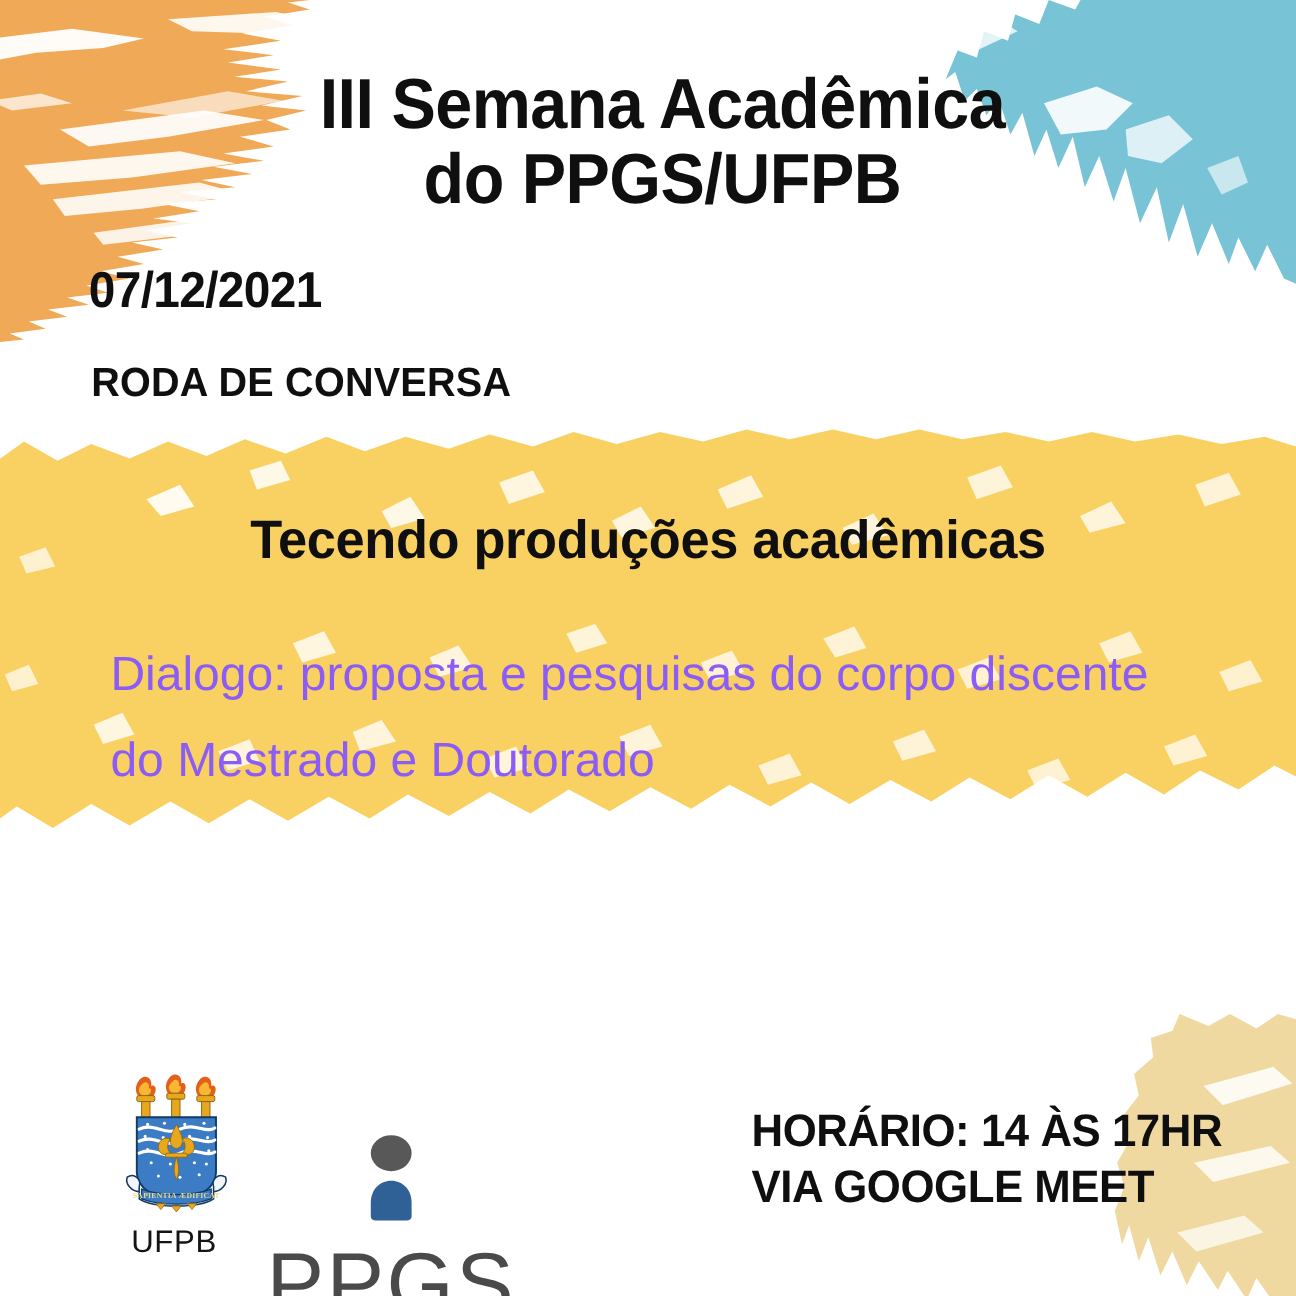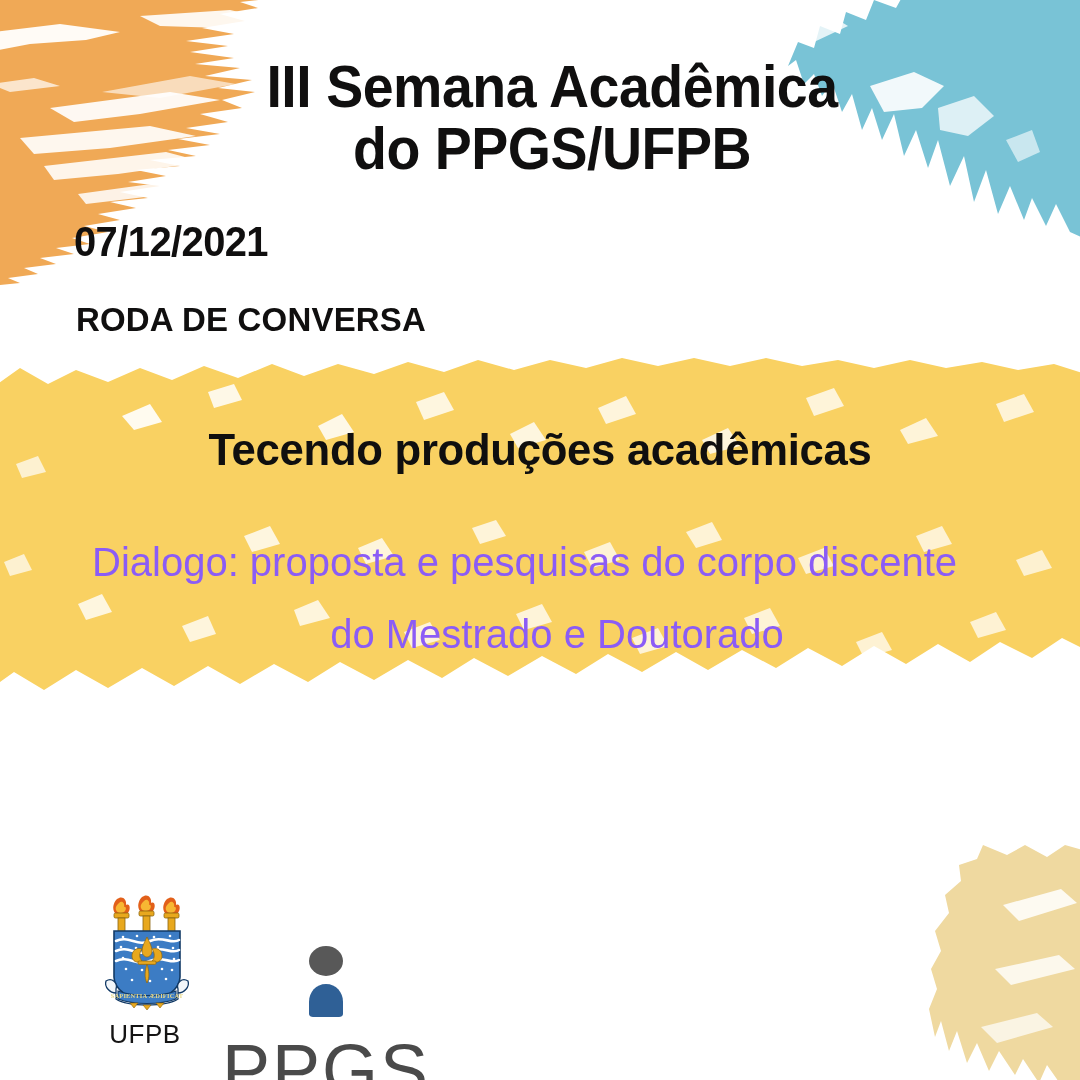--- a/index.html
+++ b/index.html
@@ -109,21 +109,21 @@
     color: #8b5cf6;
     text-align: justify;
     z-index: 6;
     margin-left: 16px;
   }
   #band-body::after {
     content: "";
     display: inline-block;
     width: 100%;
   }
-  #band-body .line-last { display: block; text-align: center; }
+  #band-body .line-last { display: block; text-align: left; }
 
   
   #ufpb-logo-wrap {
     position: absolute;
     left: 72px;
     top: 893px;
     width: 146px;
     text-align: center;
     z-index: 6;
   }
@@ -358,14 +358,18 @@
   </div>
 
   <div id="ppgs-logo-wrap">
     <svg id="ppgs-mark" viewBox="0 0 40 74" aria-hidden="true">
       <ellipse cx="20" cy="17" rx="17" ry="15" fill="#585858"></ellipse>
       <path d="M20,40 C30,40 37,48 37,58 L37,70 C37,72 35,73 33,73 L7,73 C5,73 3,72 3,70 L3,58 C3,48 10,40 20,40 Z" fill="#2F6096"></path>
     </svg>
     <div id="ppgs-wordmark">PPGS</div>
   </div>
 
+  <div id="schedule-block">
+    <div class="schedule-line">HORÁRIO: 14 ÀS 17HR</div>
+    <div class="schedule-line">VIA GOOGLE MEET</div>
+  </div>
 
 </div>
 
 </body></html>

